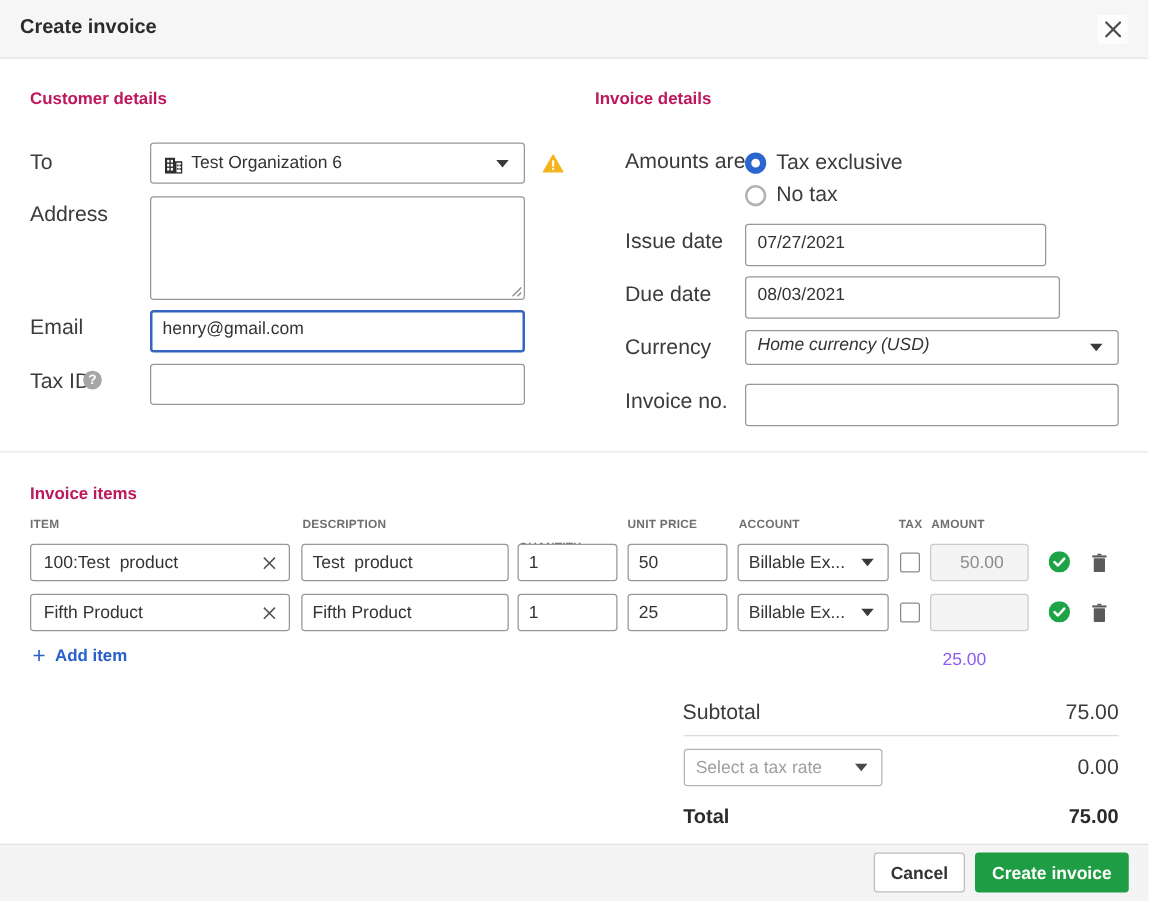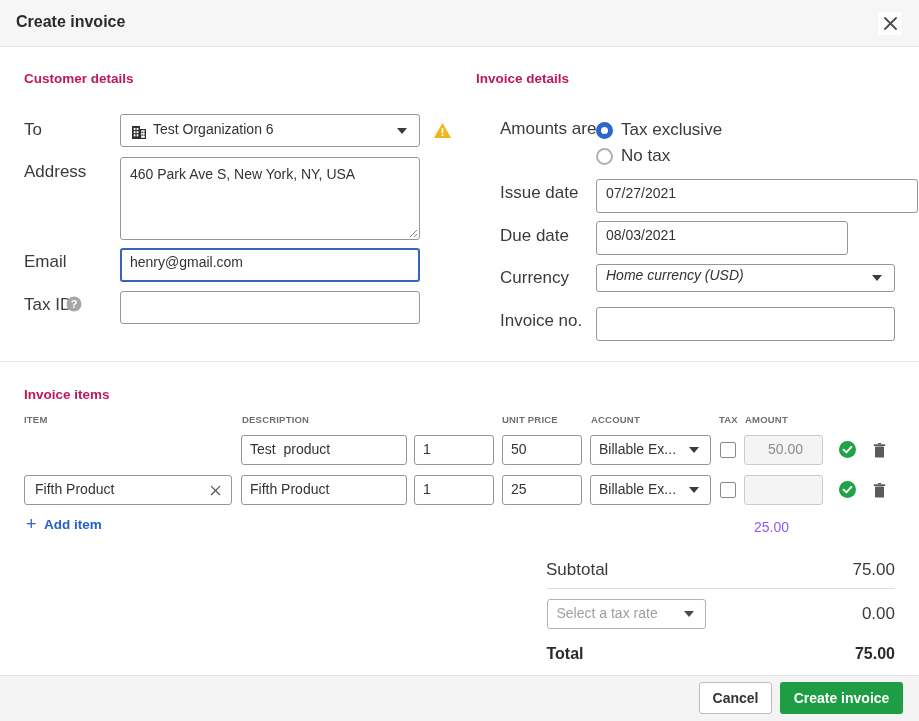--- a/index.html
+++ b/index.html
@@ -47,21 +47,20 @@
     <div class="caret" style="right:12px;"></div>
   </div>
   <svg class="abs" style="left:434px;top:123px;" width="17" height="16" viewBox="0 0 18 17">
     <path d="M9 1.2 L17.2 15.4 L0.8 15.4 Z" fill="#f5b31c" stroke="#f5b31c" stroke-width="1.2" stroke-linejoin="round"></path>
     <rect x="8.1" y="5.6" width="1.8" height="5.2" fill="#fff"></rect>
     <rect x="8.1" y="12" width="1.8" height="1.8" fill="#fff"></rect>
   </svg>
 
   <div class="lbl" style="left:24px;top:165px;">Address</div>
   <div class="inp" style="left:120px;top:157px;width:300px;height:83px;">
-    <div class="abs" style="left:9px;top:8px;font-size:14px;">460 Park Ave S, New York, NY, USA</div>
     <svg class="abs" style="right:1px;bottom:1px;" width="10" height="10" viewBox="0 0 10 10">
       <path d="M9 2 L2 9 M9 6 L6 9" stroke="#8a8a8a" stroke-width="1"></path>
     </svg>
   </div>
 
   <div class="lbl" style="left:24px;top:254.5px;">Email</div>
   <div class="inp" style="left:120px;top:248px;width:300px;height:34px;border:2px solid #3565c0;">
     <div class="txt" style="left:8px;top:calc(50% - 3px);">henry@gmail.com</div>
   </div>
 
@@ -74,21 +73,21 @@
 
   <div class="hdg" style="left:476px;top:71.5px;">Invoice details</div>
 
   <div class="lbl" style="left:500px;top:121.5px;">Amounts are</div>
   <div class="abs" style="left:596px;top:122px;width:17px;height:17px;border-radius:50%;border:5px solid #2b66cf;background:#fff;"></div>
   <div class="lbl" style="left:621px;top:123px;">Tax exclusive</div>
   <div class="abs" style="left:596px;top:148px;width:17px;height:17px;border-radius:50%;border:2px solid #b2b2b2;background:#fff;"></div>
   <div class="lbl" style="left:621px;top:149px;">No tax</div>
 
   <div class="lbl" style="left:500px;top:186px;">Issue date</div>
-  <div class="inp" style="left:596px;top:179px;width:322px;height:34px;">
+  <div class="inp" style="left:596px;top:179px;width:241px;height:34px;">
     <div class="txt" style="top:calc(50% - 3px);">07/27/2021</div>
   </div>
 
   <div class="lbl" style="left:500px;top:228.5px;">Due date</div>
   <div class="inp" style="left:596px;top:221px;width:252px;height:34px;padding-left:39px;">
     <div class="txt" style="top:calc(50% - 3px);">08/03/2021</div>
   </div>
 
   <div class="lbl" style="left:500px;top:271px;">Currency</div>
   <div class="inp" style="left:596px;top:264px;width:299px;height:28px;font-style:italic;">
@@ -104,20 +103,26 @@
   <div class="hdg" style="left:24px;top:388px;">Invoice items</div>
 
   <div class="colh" style="left:24px;top:414.5px;">ITEM</div>
   <div class="colh" style="left:242px;top:414.5px;">DESCRIPTION</div>
   <div class="colh" style="left:415px;top:410px;margin-top:24px;">QUANTITY</div>
   <div class="colh" style="left:502px;top:414.5px;">UNIT PRICE</div>
   <div class="colh" style="left:591px;top:414.5px;">ACCOUNT</div>
   <div class="colh" style="left:719px;top:414.5px;">TAX</div>
   <div class="colh" style="left:745px;top:414.5px;">AMOUNT</div>
 
+  <div class="inp" style="left:24px;top:435px;width:208px;height:30px;">
+    <div class="txt" style="left:10px;">100:Test  product</div>
+    <svg class="abs" style="right:9px;top:9px;" width="12" height="12" viewBox="0 0 13 13">
+      <path d="M1.2 1.2 L10.8 10.8 M10.8 1.2 L1.2 10.8" stroke="#555" stroke-width="1.4"></path>
+    </svg>
+  </div>
   <div class="inp" style="left:241px;top:435px;width:166px;height:30px;">
       <div class="txt" style="left:8px;">Test  product</div>
     </div>
   <div class="inp" style="left:414px;top:435px;width:80px;height:30px;">
       <div class="txt" style="left:8px;">1</div>
     </div>
   <div class="inp" style="left:502px;top:435px;width:80px;height:30px;">
       <div class="txt" style="left:8px;">50</div>
     </div>
   <div class="inp" style="left:590px;top:435px;width:121px;height:30px;">

